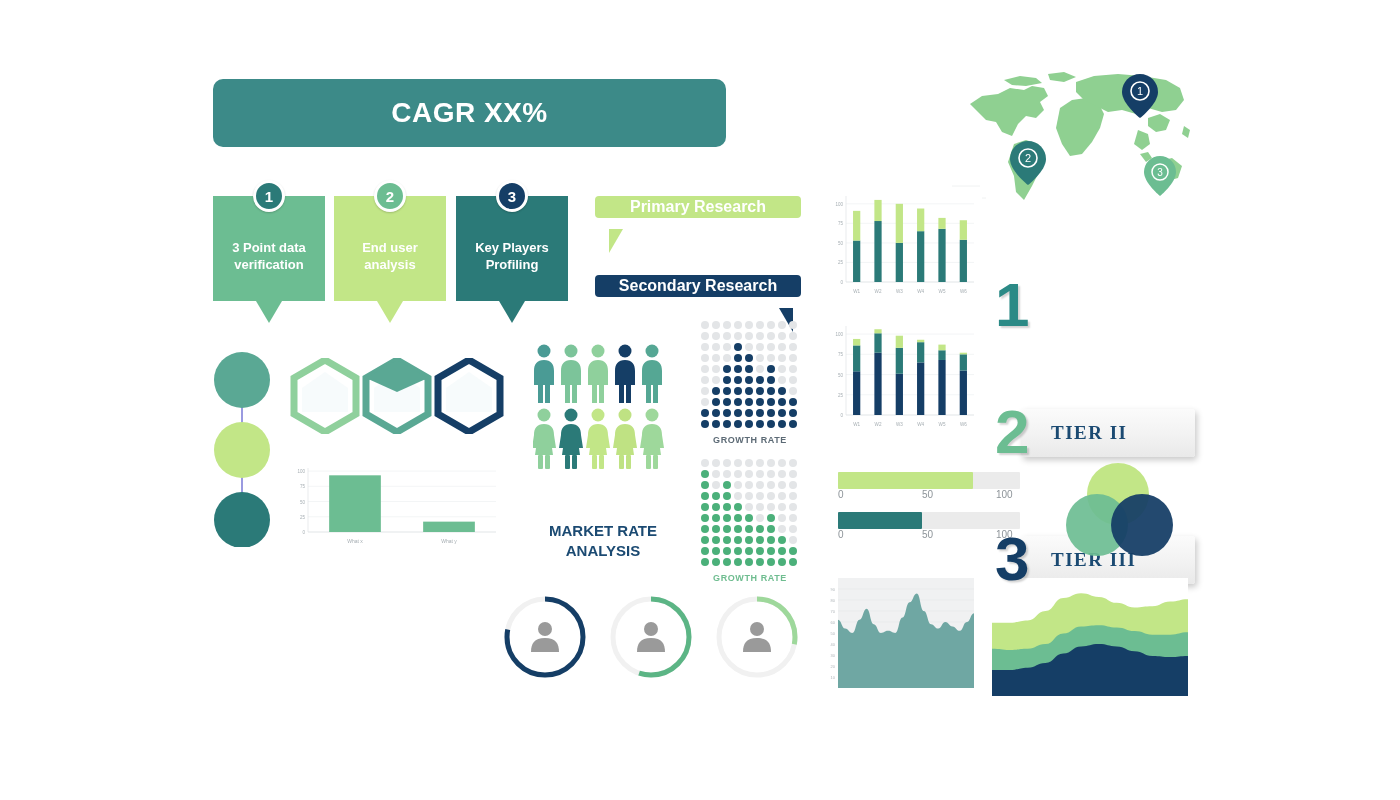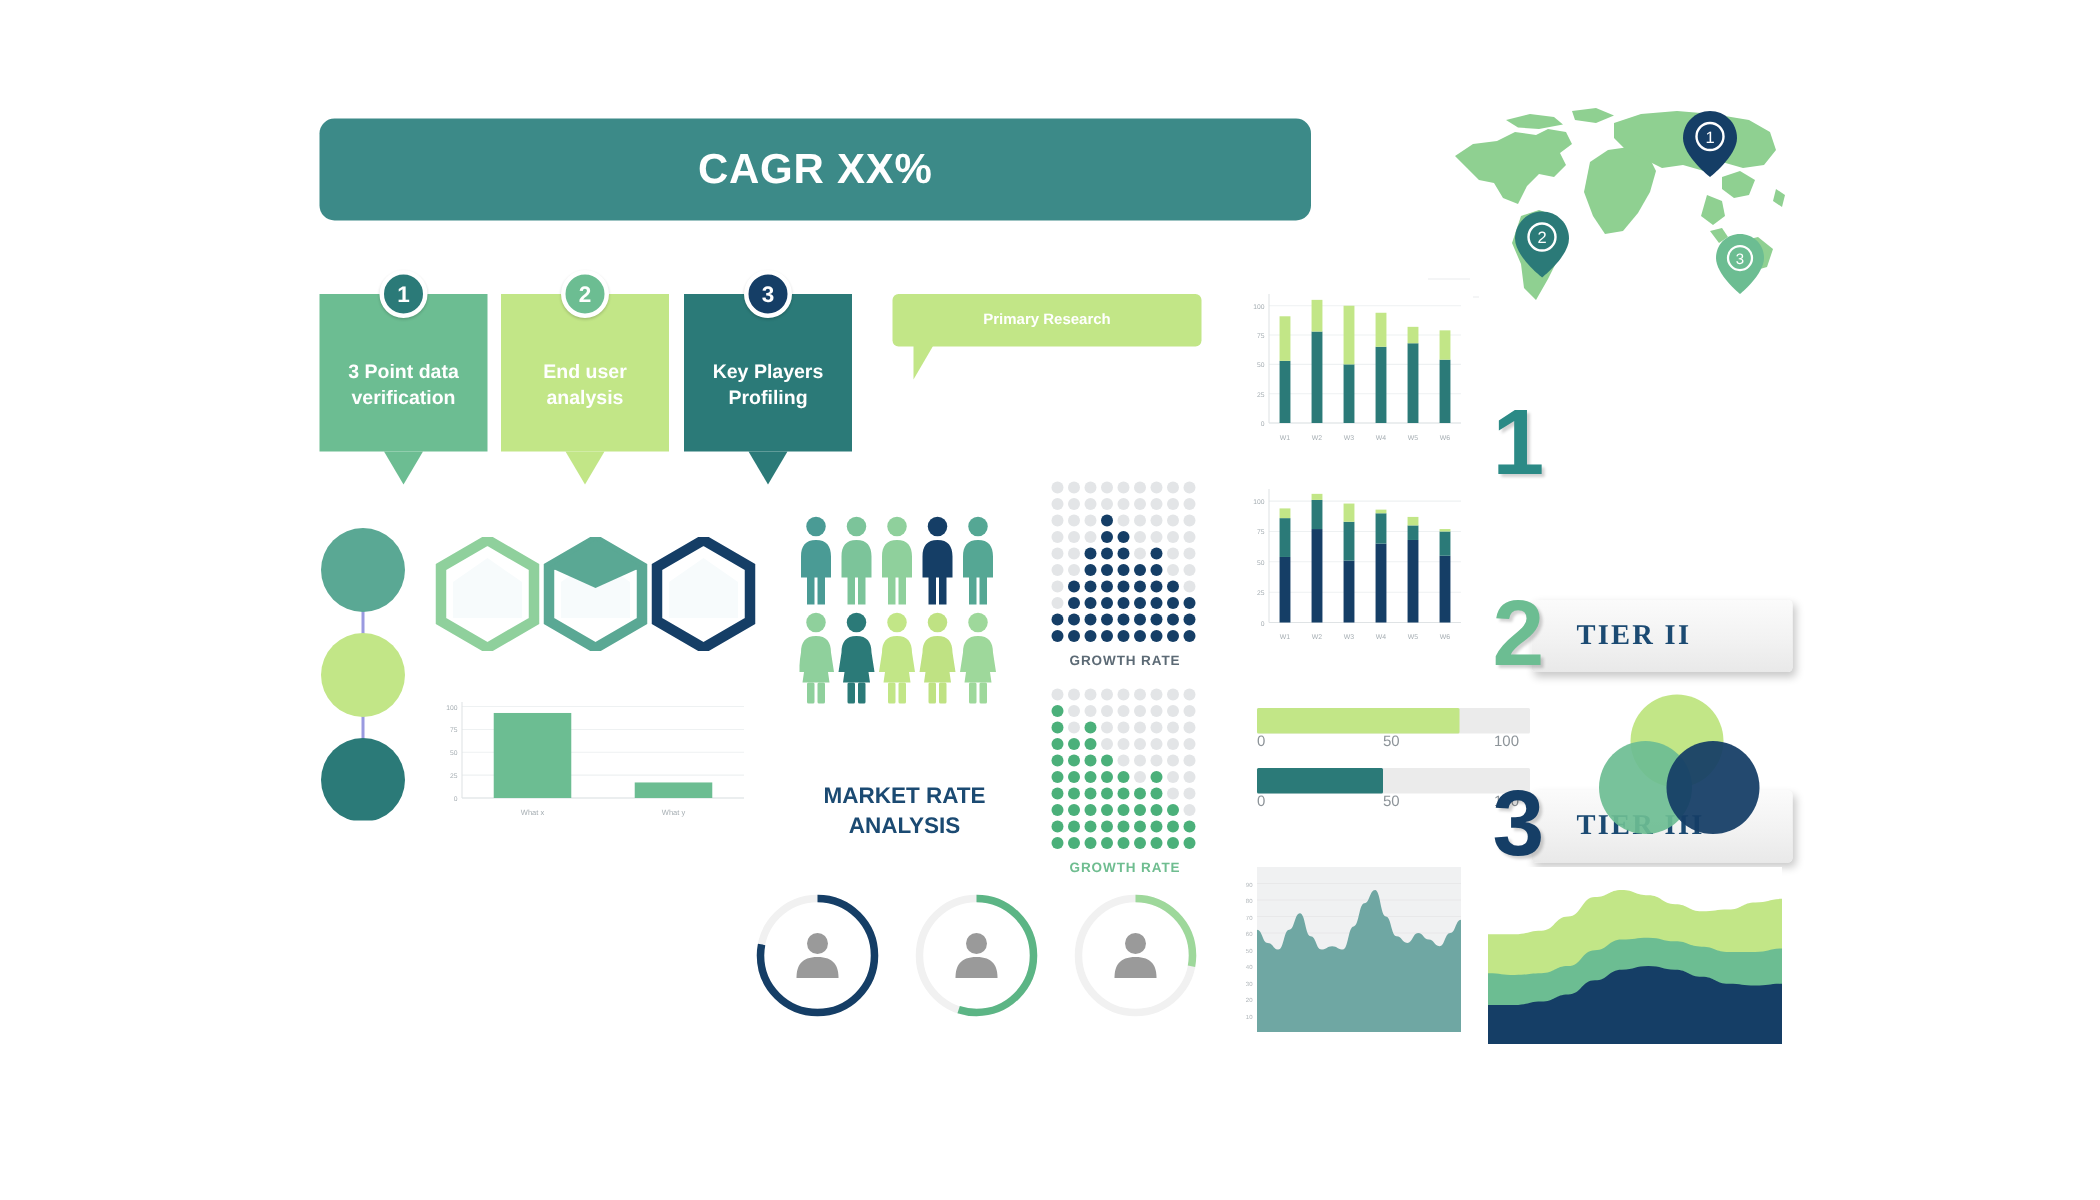--- a/index.html
+++ b/index.html
@@ -8,21 +8,21 @@
     background:#ffffff;
     font-family:"Liberation Sans",sans-serif;
     overflow:hidden;
     position:relative;
   }
   .stage{position:absolute;left:0;top:0;width:1400px;height:800px;}
   .abs{position:absolute;}
 
   
   #cagr-banner{
-    left:213px;top:79px;width:661px;height:68px;
+    left:213px;top:79px;width:513px;height:68px;
     background:#3c8a88;border-radius:10px;
     display:flex;align-items:center;justify-content:center;
   }
   #cagr-banner .txt{
     color:#ffffff;font-size:28px;font-weight:bold;letter-spacing:.5px;
   }
 
   
   .step-card{width:112px;}
   .step-body{
@@ -42,23 +42,23 @@
     width:32px;height:32px;border-radius:50%;
     border:3px solid #ffffff;box-sizing:border-box;
     display:flex;align-items:center;justify-content:center;
     color:#ffffff;font-size:15px;font-weight:bold;z-index:3;
     box-shadow:0 1px 2px rgba(0,0,0,.18);
   }
 
   
   .res-banner{position:relative;}
   .res-box{
-    height:35px;border-radius:4px;
+    height:22px;border-radius:4px;
     display:flex;align-items:center;justify-content:center;
-    color:#ffffff;font-size:10px;font-weight:bold;
+    color:#ffffff;font-size:16px;font-weight:bold;
   }
   .res-tail{width:0;height:0;position:absolute;}
 
   
   .chart-frame{background:#fff;}
 
   
   .tier-row{position:relative;width:200px;height:56px;}
   .tier-plate{
     position:absolute;left:26px;top:4px;width:174px;height:48px;
@@ -150,20 +150,26 @@
     </div>
   </div>
 
   <div class="abs res-banner" style="left:595px;top:196px;width:206px;">
     <div class="res-box" style="background:#c2e687;width:206px;">
       <span>Primary Research</span>
     </div>
     <div class="res-tail" style="left:14px;top:33px;border-left:0 solid transparent;border-right:14px solid transparent;border-top:24px solid #c2e687;"></div>
   </div>
 
+  <div class="abs res-banner" style="left:595px;top:253px;width:206px;">
+    <div class="res-box" style="background:#153e66;width:206px;">
+      <span>Secondary Research</span>
+    </div>
+    <div class="res-tail" style="left:184px;top:33px;border-right:0 solid transparent;border-left:14px solid transparent;border-top:24px solid #153e66;"></div>
+  </div>
 
   <div class="abs" style="left:952px;top:66px;width:240px;height:150px;">
     <svg width="240" height="150" viewBox="0 0 240 150">
       <g fill="#8fd091">
         <path d="M18 38 L30 30 L46 28 L58 22 L72 24 L80 20 L92 22 L96 30 L88 36 L92 44 L84 52 L74 50 L66 58 L60 70 L50 66 L44 56 L34 54 L26 46 Z"></path>
         <path d="M52 14 L68 10 L84 12 L90 17 L74 20 L60 19 Z"></path>
         <path d="M96 8 L112 6 L124 11 L112 16 L98 14 Z"></path>
         <path d="M62 78 L74 74 L86 78 L92 90 L88 104 L80 120 L72 134 L64 126 L62 110 L56 96 Z"></path>
         <path d="M108 42 L120 34 L134 32 L146 36 L152 48 L148 62 L140 76 L130 88 L118 90 L110 78 L104 62 Z"></path>
         <path d="M124 16 L142 10 L166 8 L190 10 L214 14 L228 22 L232 34 L224 44 L210 46 L196 42 L184 48 L170 44 L156 46 L144 40 L132 34 L124 26 Z"></path>

